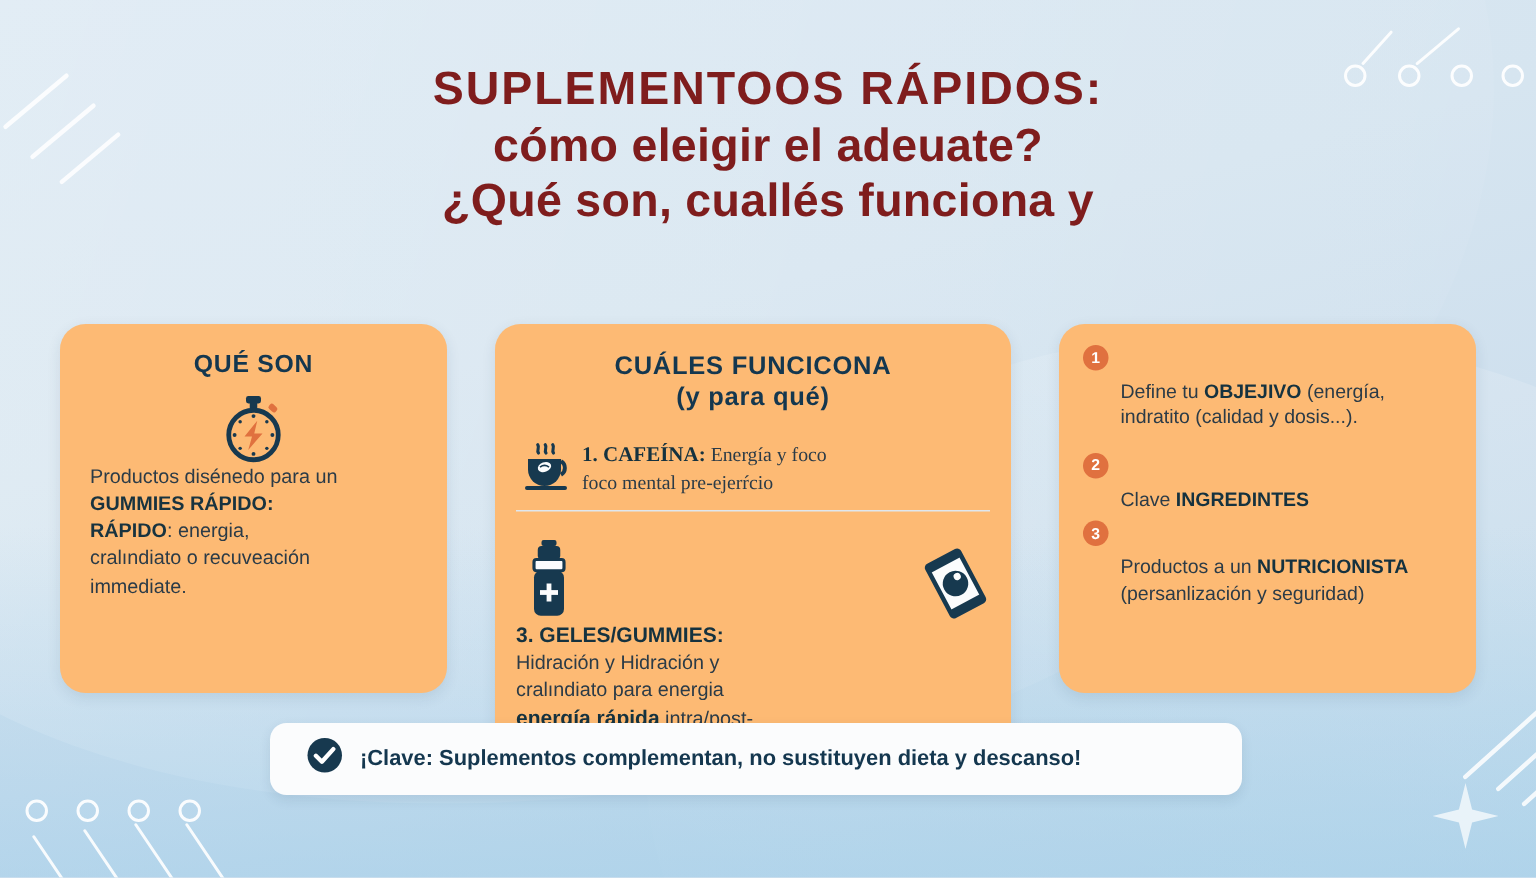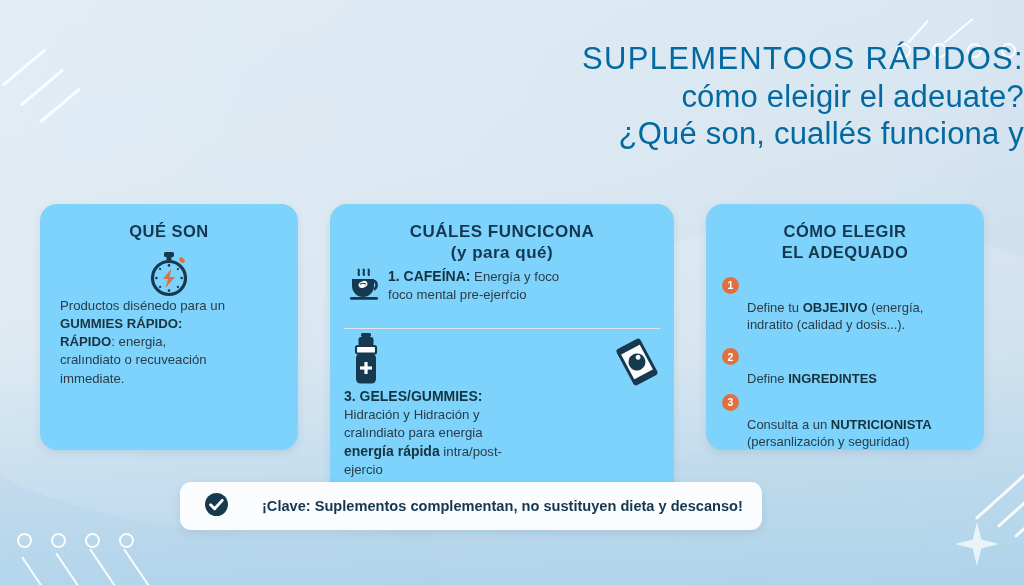--- a/index.html
+++ b/index.html
@@ -44,32 +44,32 @@
   .deco-tail{ position:absolute; height:2px; background:rgba(255,255,255,0.9); transform-origin:left center; border-radius:2px; }
   .sparkle{
     position:absolute;
     background:rgba(255,255,255,0.7);
     clip-path:polygon(50% 0%,60% 40%,100% 50%,60% 60%,50% 100%,40% 60%,0% 50%,40% 40%);
   }
 
   
   #title{
     position:absolute; top:40px; left:0; width:100%;
-    text-align:right; z-index:5;
-    color:#0369a1; font-weight:normal;
+    text-align:center; z-index:5;
+    color:#7f1d1d; font-weight:bold;
     font-size:31px; line-height:1.21;
     letter-spacing:0.2px;
   }
   #title .l1{ letter-spacing:1.3px; }
 
   
   #cards{ position:absolute; top:200px; left:0; width:100%; height:246px; z-index:5; }
   .card{
-    position:absolute; top:4px;
-    background:#7dd3fc; border-radius:17px;
+    position:absolute; top:16px;
+    background:#fdba74; border-radius:17px;
     box-shadow:0 3px 9px rgba(30,60,90,0.10);
   }
   #card-what{ left:40px;  width:258px; height:246px; }
   #card-which{ left:330px; width:344px; height:304px; }
   #card-how{  left:706px; width:278px; height:246px; }
 
   .card-title{
     text-align:center; color:#14374f; font-weight:bold;
     font-size:16.5px; line-height:1.26; letter-spacing:0.5px;
     padding-top:17px;
@@ -79,21 +79,21 @@
   
   .sw-wrap{ display:flex; justify-content:center; margin-top:9px; }
   .body-text{
     padding:0 20px; 
     font-size:13.2px; line-height:1.38; color:#2b3b47;
   }
   .body-text b{ color:#18333f; }
 
   
   .which-item{ display:flex; align-items:flex-start; padding:0 14px; position:relative; }
-  #item-caf{ margin-top:1px; min-height:56px; }
+  #item-caf{ margin-top:16px; min-height:56px;font-family:Liberation Serif, serif; }
   #item-gel{ margin-top:10px;flex-direction:column; }
   .which-ico{ flex:0 0 auto; width:44px; display:flex; justify-content:center; padding-top:2px; }
   .which-txt{ font-size:13.2px; line-height:1.36; color:#2b3b47; padding-top:2px; }
   .which-txt b{ color:#15323f; font-size:14px; }
   .which-divider{ position:absolute; left:14px; right:14px; top:124px; height:1px; background:#dfe7ee; }
   .gel-ico{ position:absolute; right:12px; top:6px; }
 
   
   .how-list{ padding:12px 16px 0 16px; }
   .how-row{ display:flex; align-items:flex-start; margin-bottom:4px; }
@@ -102,25 +102,24 @@
     background:#e0713f; color:#fff; font-size:10.5px; font-weight:bold;
     display:flex; align-items:center; justify-content:center;
     margin-top:2px; margin-right:8px;
   }
   .how-txt{ font-size:13px; line-height:1.34; color:#2b3b47;margin-top:24px; }
   .how-txt b{ color:#15323f; }
   .how-gap{ height:9px; }
 
   
   #banner{
-    position:absolute; left:180px; top:482px; width:582px; height:48px;
+    position:absolute; left:180px; top:482px; width:648px; height:48px;
     background:#fbfcfd; border-radius:11px; z-index:5;
     display:flex; align-items:center; padding-left:24px;
     box-shadow:0 3px 8px rgba(30,60,90,0.10);
-    gap:22px;
   }
   #banner .btxt{ font-size:14.6px; font-weight:bold; color:#14374f; margin-left:11px; }
 </style>
 </head>
 <body>
 
 <div id="bg">
   <div class="bg-base"></div>
   <div class="bg-swoosh"></div>
   <div class="bg-swoosh2"></div>
@@ -247,47 +246,43 @@
             <rect x="13" y="39" width="24" height="5" fill="#17394f"></rect>
             <circle cx="25" cy="25" r="8.5" fill="#17394f"></circle>
             <circle cx="28.2" cy="21.4" r="2.4" fill="#fbfcfd"></circle>
           </g>
         </svg>
       </div>
     </div>
   </div>
 
   <div class="card" id="card-how">
-    <div class="card-title">
-      <div>CÓMO ELEGIR</div>
-      <div>EL ADEQUADO</div>
-    </div>
 
     <div class="how-list">
       <div class="how-row">
         <div class="num">1</div>
         <div class="how-txt">
           <span>Define tu </span><b>OBJEJIVO</b><span> (energía,</span><br>
           <span>indratito (calidad y dosis...).</span>
         </div>
       </div>
 
       <div class="how-gap"></div>
 
       <div class="how-row">
         <div class="num">2</div>
         <div class="how-txt">
-          <span>Define </span><b>INGREDINTES</b>
+          <span>Clave </span><b>INGREDINTES</b>
         </div>
       </div>
 
       <div class="how-row">
         <div class="num">3</div>
         <div class="how-txt">
-          <span>Consulta a un </span><b>NUTRICIONISTA</b><br>
+          <span>Productos a un </span><b>NUTRICIONISTA</b><br>
           <span>(persanlización y seguridad)</span>
         </div>
       </div>
     </div>
   </div>
 </div>
 
 <div id="banner">
   <span>
     <svg width="25" height="25" viewBox="0 0 25 25">

